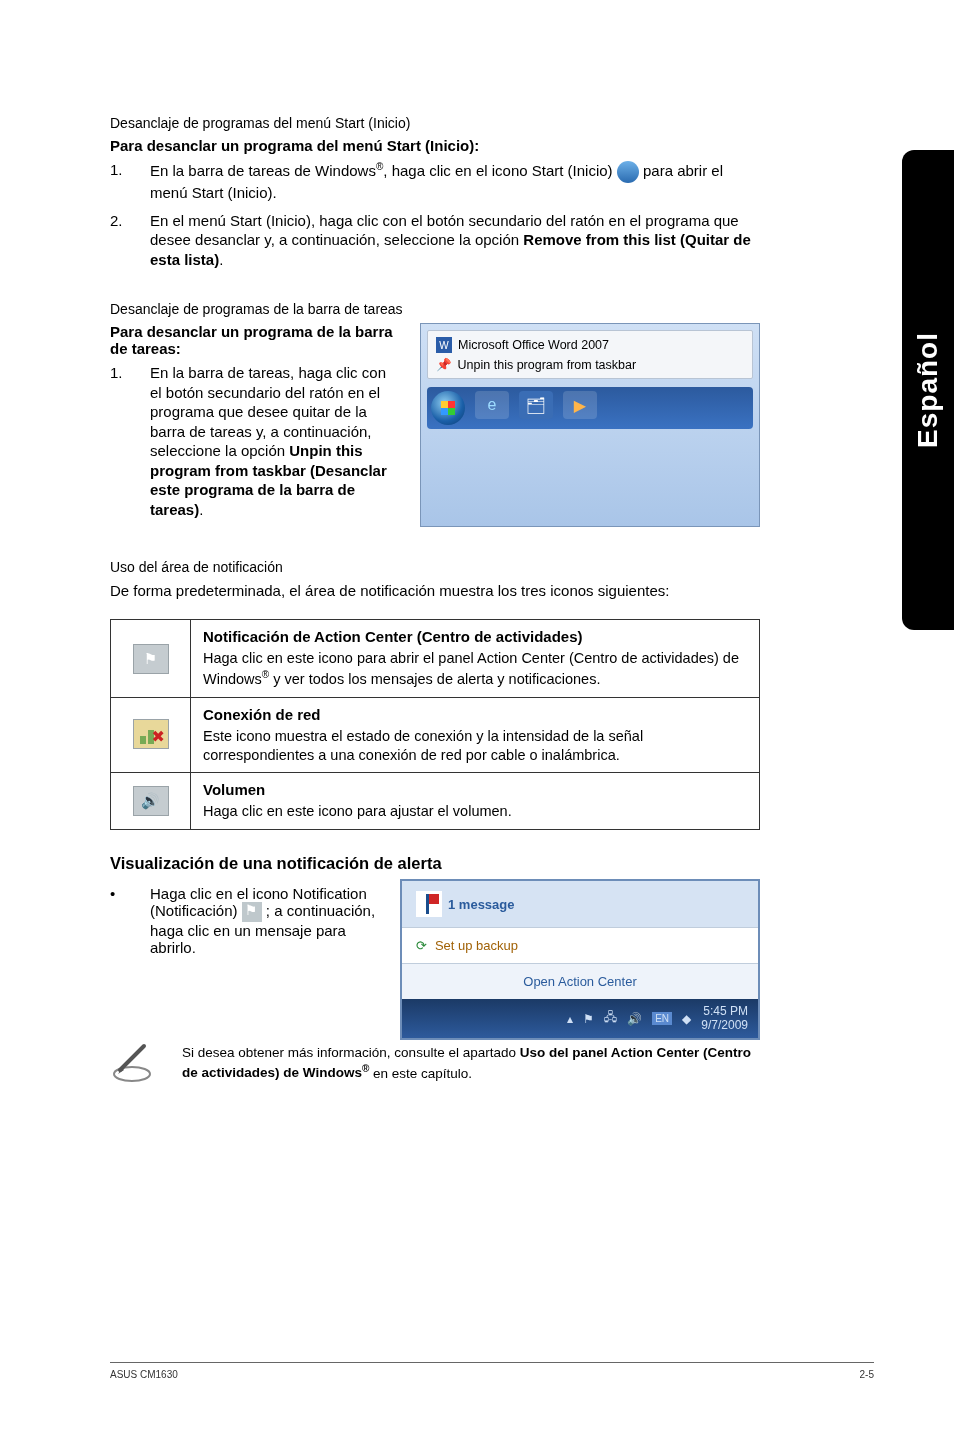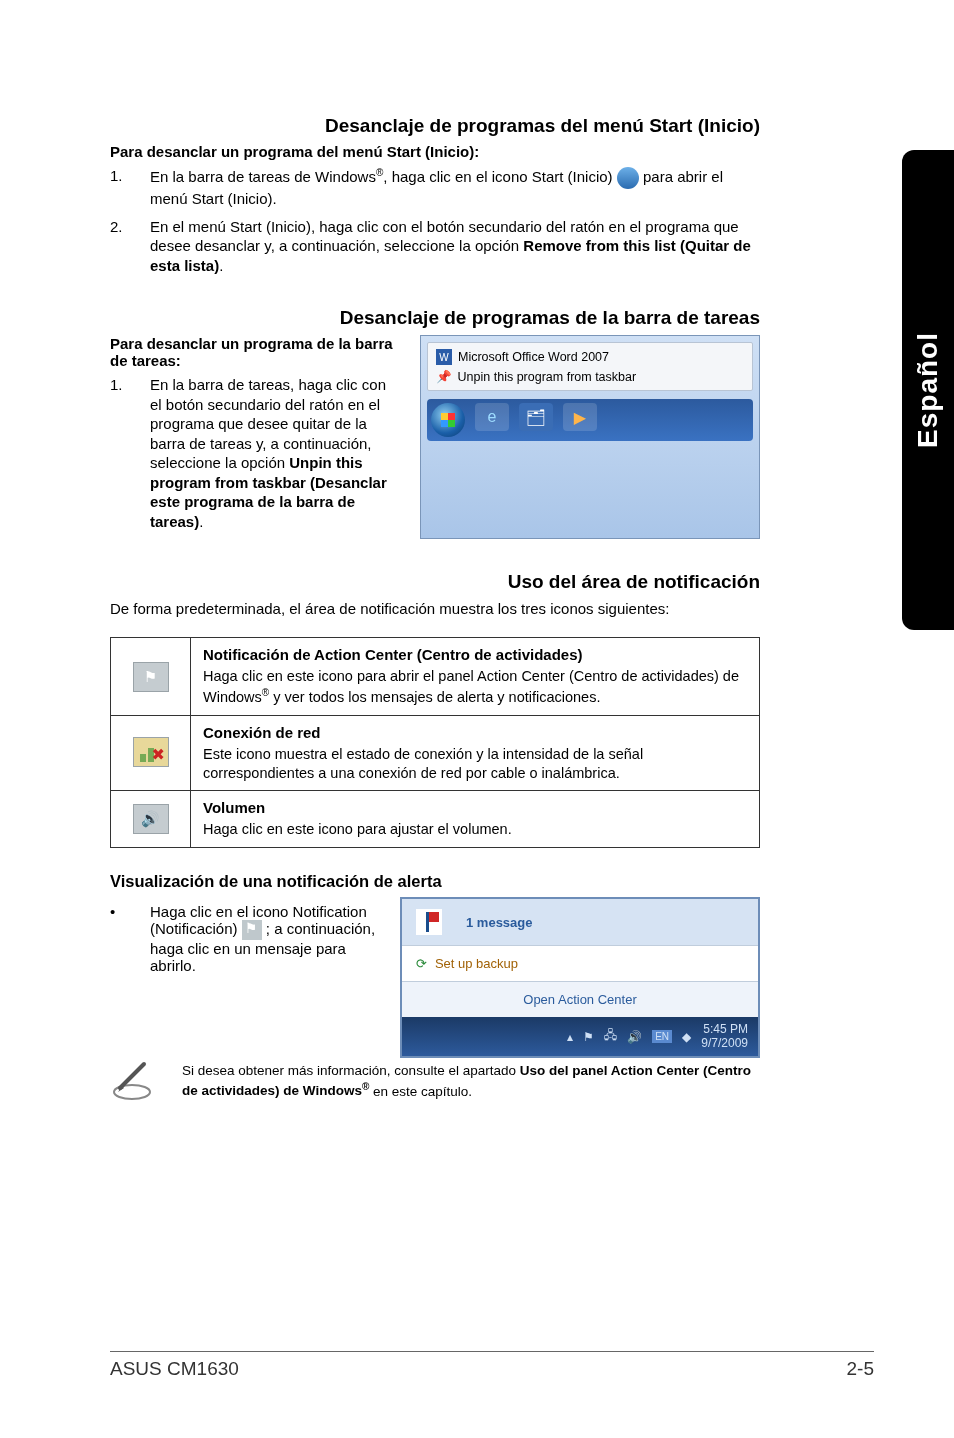--- a/index.html
+++ b/index.html
@@ -30,24 +30,23 @@
     font-size: 28px;
     writing-mode: vertical-rl;
     transform: rotate(180deg);
     letter-spacing: 1px;
   }
   .content {
     padding: 115px 110px 0 110px;
     width: 870px;
   }
   h2 {
-    font-size: 19px;
-    font-weight: bold;
+    font-size: 14px;
+    font-weight: normal;
     margin-bottom: 6px;
-    text-align: right;
   }
   .bold { font-weight: bold; }
   .sub { font-weight: bold; font-size: 15px; margin-bottom: 6px; }
   .step { display: flex; margin-bottom: 8px; line-height: 1.3; }
   .step .num { width: 40px; flex-shrink: 0; }
   .step .txt { flex: 1; }
   .sup { font-size: 10px; vertical-align: super; }
   .inline-icon {
     display: inline-block;
     width: 22px; height: 22px;
@@ -91,39 +90,39 @@
   .icon-box { width:36px; height:30px; background:#c5ccd0; display:inline-flex; align-items:center; justify-content:center; border:1px solid #9aa3a8;}
   .cell-title { font-weight:bold; margin-bottom:4px; }
   .cell-body { font-size:14.5px; line-height:1.3; }
   h3 { font-size:16.5px; font-weight:bold; margin: 24px 0 6px 0; }
   .bullet { display:flex; margin-top:6px; }
   .bullet .dot { width:40px; flex-shrink:0; }
   .alert-shot {
     width: 360px; border:2px solid #6d8db8; background:#d6e3f3;
     font-size:13px;
   }
-  .alert-header { display:flex; align-items:center; gap:24px; padding:10px 14px; }
+  .alert-header { display:flex; align-items:center; gap:6px; padding:10px 14px; }
   .alert-flag { width:26px; height:26px; background:#fff; position:relative; }
   .alert-flag::before{content:"";position:absolute;left:10px;top:3px;width:3px;height:20px;background:#1a4d8c;}
   .alert-flag::after{content:"";position:absolute;left:13px;top:3px;width:10px;height:10px;background:#d02626;}
   .alert-row { background:#fff; border-top:1px solid #c0cddc; padding:10px 14px; display:flex; align-items:center; gap:8px;}
   .alert-row2 { background:#eef3fa; border-top:1px solid #c0cddc; padding:10px 0; text-align:center; color:#2a5b9c;}
   .tray {
     background: linear-gradient(#1b3a66,#2d5a9c); padding:6px 10px; color:#cfe0f5;
     display:flex; justify-content:flex-end; align-items:center; gap:10px; font-size:12px;
   }
   .tray .time { text-align:right; line-height:1.1; }
   .note-row { display:flex; align-items:center; gap:28px; }
   .pen-icon { width:44px; }
   .pen-icon svg { width:44px; height:44px; }
   .note-text { font-size:13.5px; line-height:1.35; }
   .footer {
     position:absolute; bottom:58px; left:110px; right:80px;
     border-top:1px solid #666; padding-top:6px;
-    display:flex; justify-content:space-between; font-size:19px; color:#333;
+    display:flex; justify-content:space-between; font-size:10px; color:#333;
   }
 </style>
 </head>
 <body>
 
 <div class="side-tab">
   <span>Español</span>
 </div>
 
 <div class="content">

